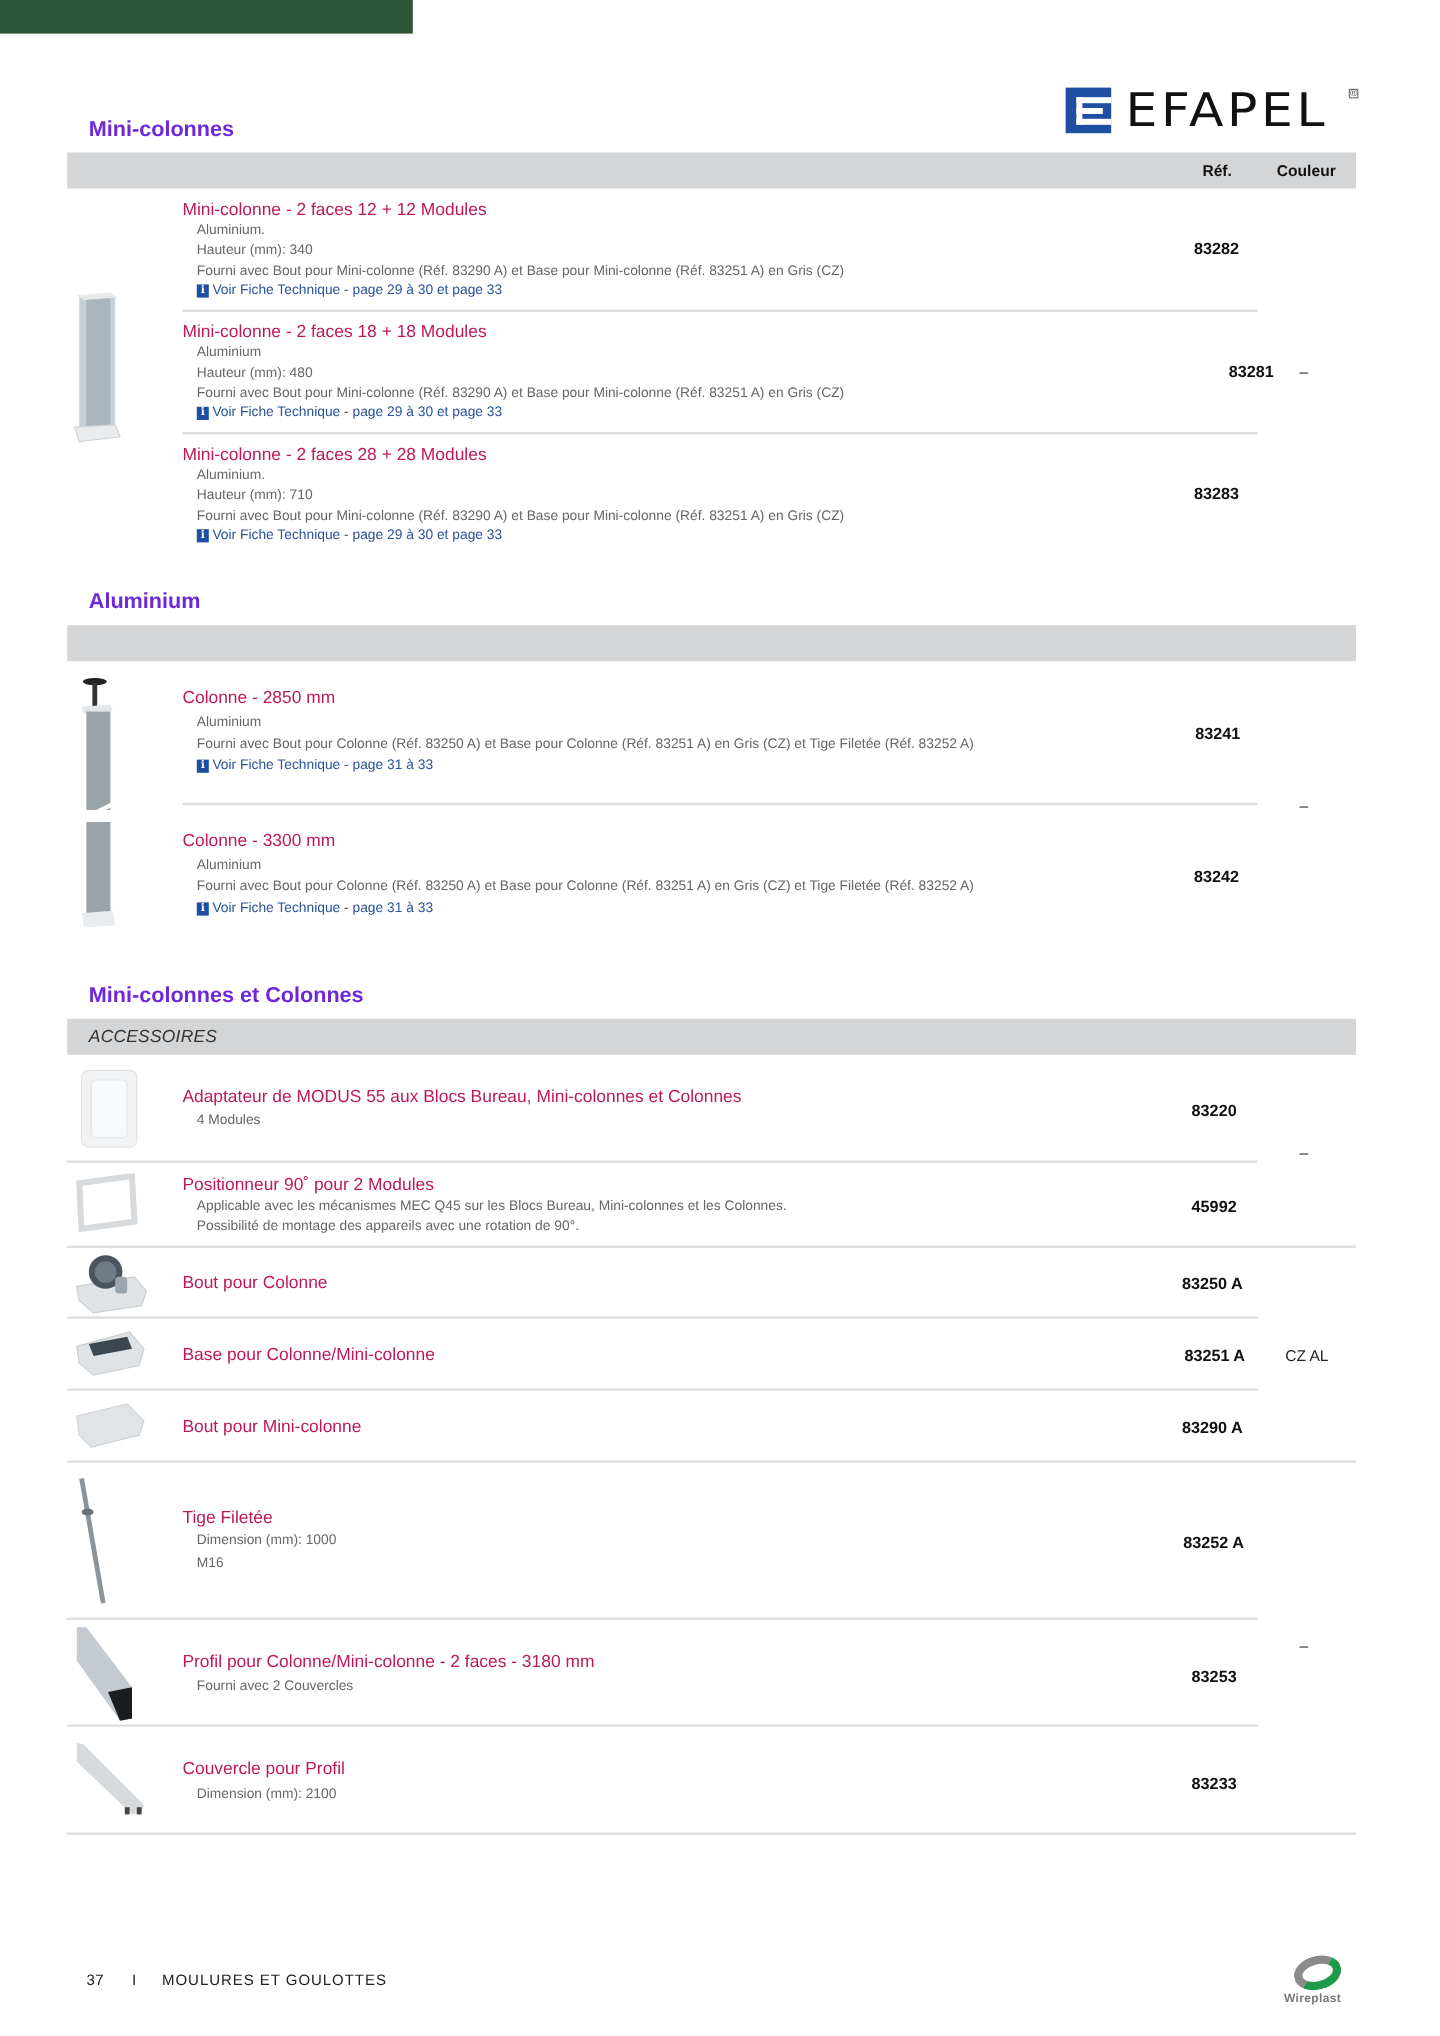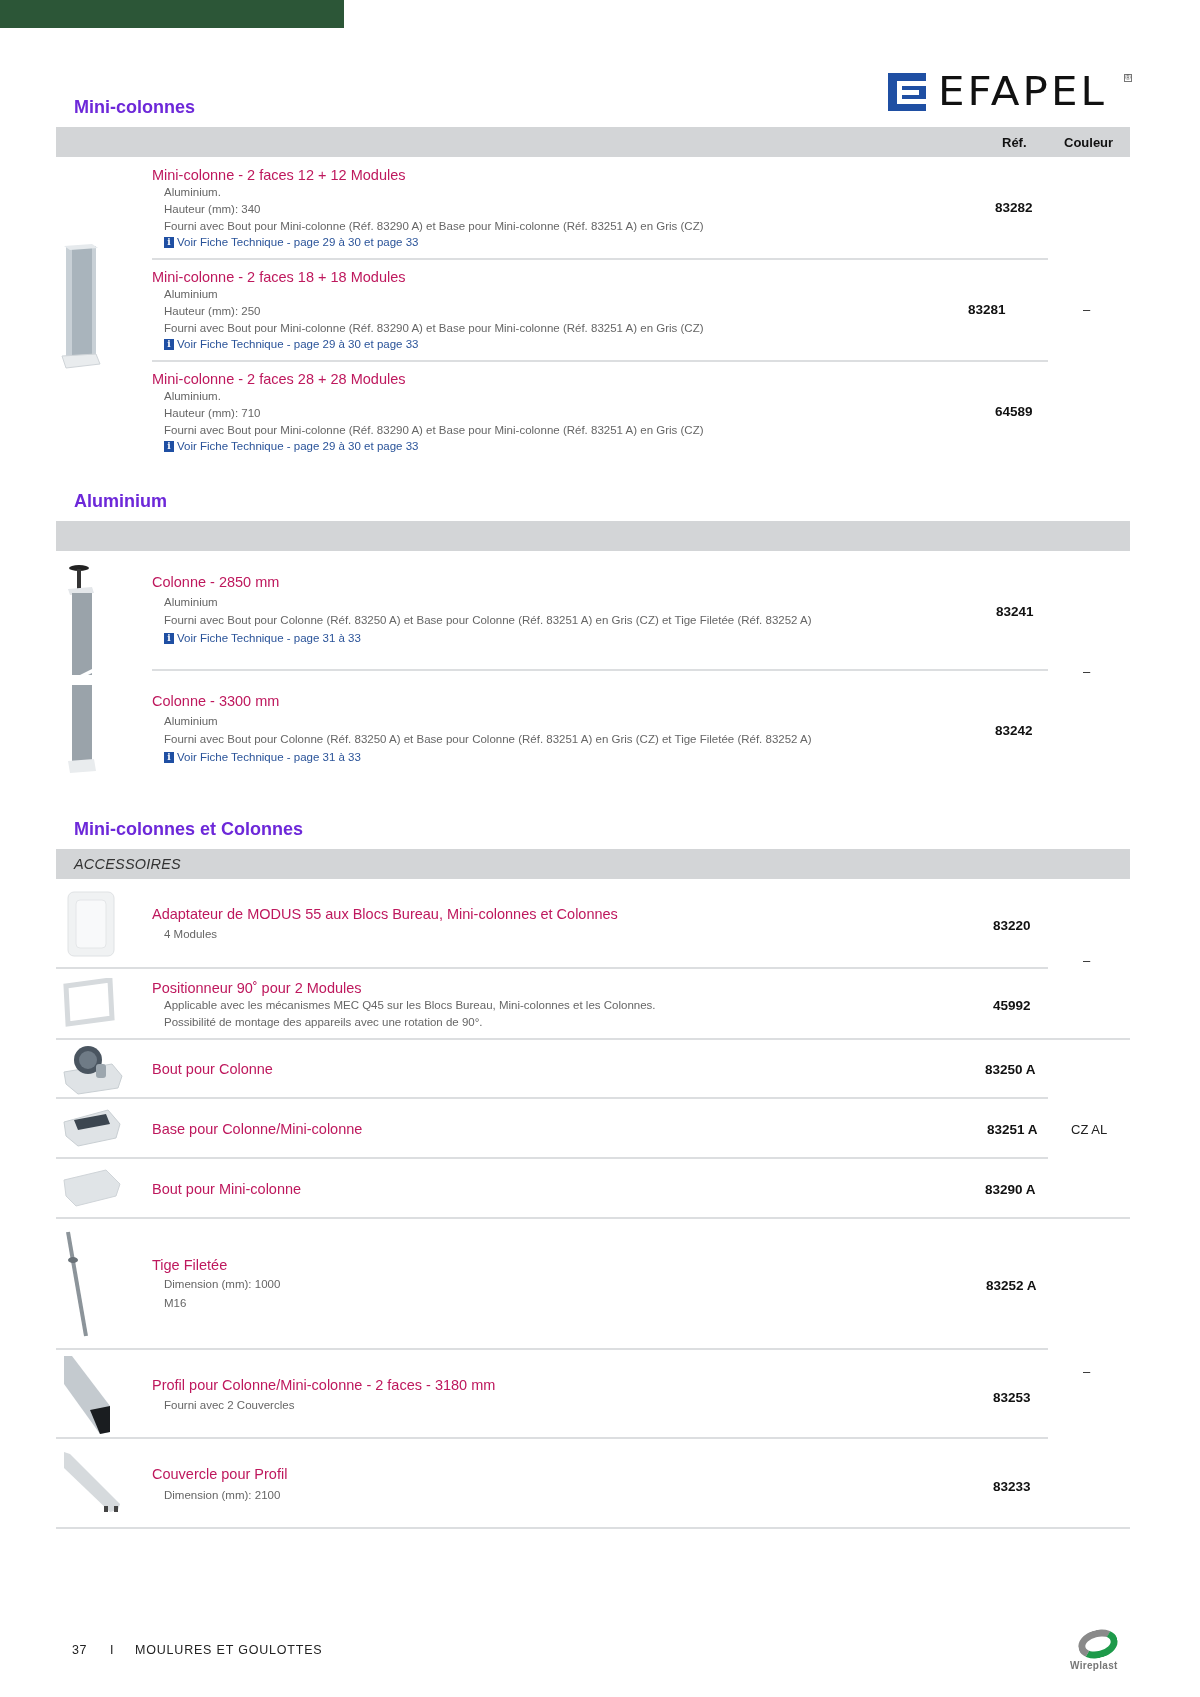--- a/index.html
+++ b/index.html
@@ -83,41 +83,41 @@
       <span class="info-icon">i</span>
       <span>Voir Fiche Technique - page 29 à 30 et page 33</span>
     </div>
   <div class="ref" style="left:939px;top:35px">83282</div>
 </div>
 <div class="divider" style="left:152px;top:258px;width:896px"></div>
 
 <div class="row" style="top:267px">
   <div class="title" style="top:2px">Mini-colonne - 2 faces 18 + 18 Modules</div>
   <div class="line" style="top:21px">Aluminium</div>
-  <div class="line" style="top:38px">Hauteur (mm): 250</div>
+  <div class="line" style="top:38px">Hauteur (mm): 480</div>
   <div class="line" style="top:55px">Fourni avec Bout pour Mini-colonne (Réf. 83290 A) et Base pour Mini-colonne (Réf. 83251 A) en Gris (CZ)</div>
   <div class="link" style="top:71px">
       <span class="info-icon">i</span>
       <span>Voir Fiche Technique - page 29 à 30 et page 33</span>
     </div>
-  <div class="ref" style="left:912px;top:35px">83281</div>
+  <div class="ref" style="left:968px;top:35px">83281</div>
 </div>
 <div class="color-cell" style="left:1083px;top:302px">–</div>
 <div class="divider" style="left:152px;top:360px;width:896px"></div>
 
 <div class="row" style="top:369px">
   <div class="title" style="top:2px">Mini-colonne - 2 faces 28 + 28 Modules</div>
   <div class="line" style="top:21px">Aluminium.</div>
   <div class="line" style="top:38px">Hauteur (mm): 710</div>
   <div class="line" style="top:55px">Fourni avec Bout pour Mini-colonne (Réf. 83290 A) et Base pour Mini-colonne (Réf. 83251 A) en Gris (CZ)</div>
   <div class="link" style="top:71px">
       <span class="info-icon">i</span>
       <span>Voir Fiche Technique - page 29 à 30 et page 33</span>
     </div>
-  <div class="ref" style="left:939px;top:35px">64589</div>
+  <div class="ref" style="left:939px;top:35px">83283</div>
 </div>
 
 <div class="section-title" style="top:491px">Aluminium</div>
 <div class="band" style="top:521px"></div>
 
 <svg class="prod-img" style="left:62px;top:563px" width="40" height="215">
   <ellipse cx="17" cy="5" rx="10" ry="3" fill="#222"></ellipse>
   <rect x="15" y="6" width="4" height="22" fill="#333"></rect>
   <path d="M6 26 L30 24 L32 30 L8 32 Z" fill="#e4e7ea"></path>
   <rect x="10" y="30" width="20" height="82" fill="#9aa3aa"></rect>

